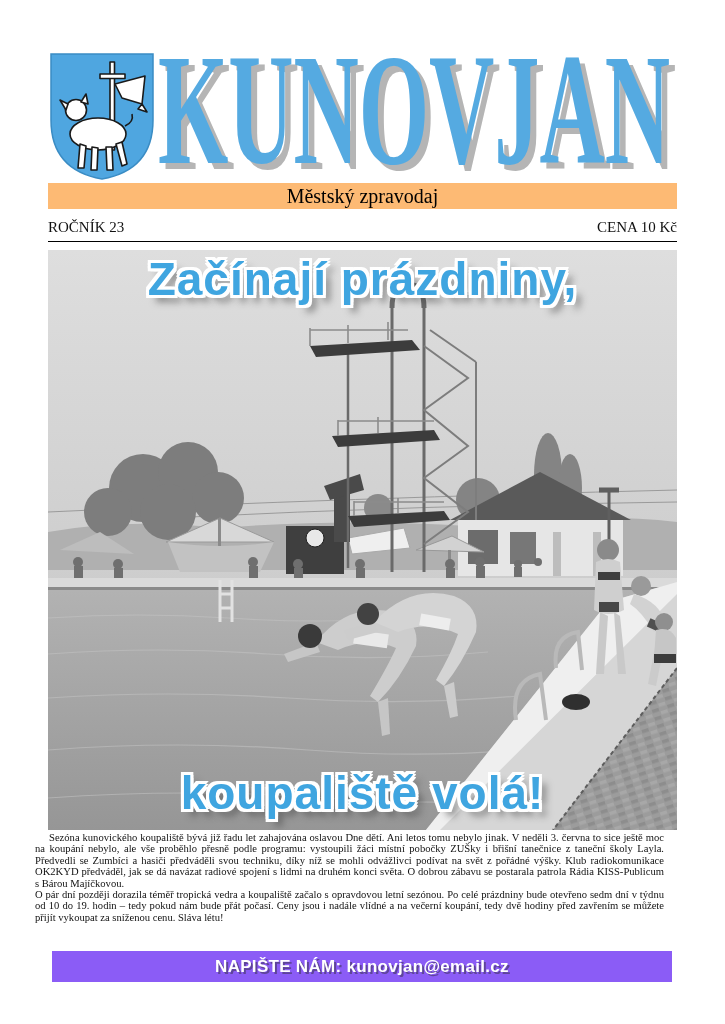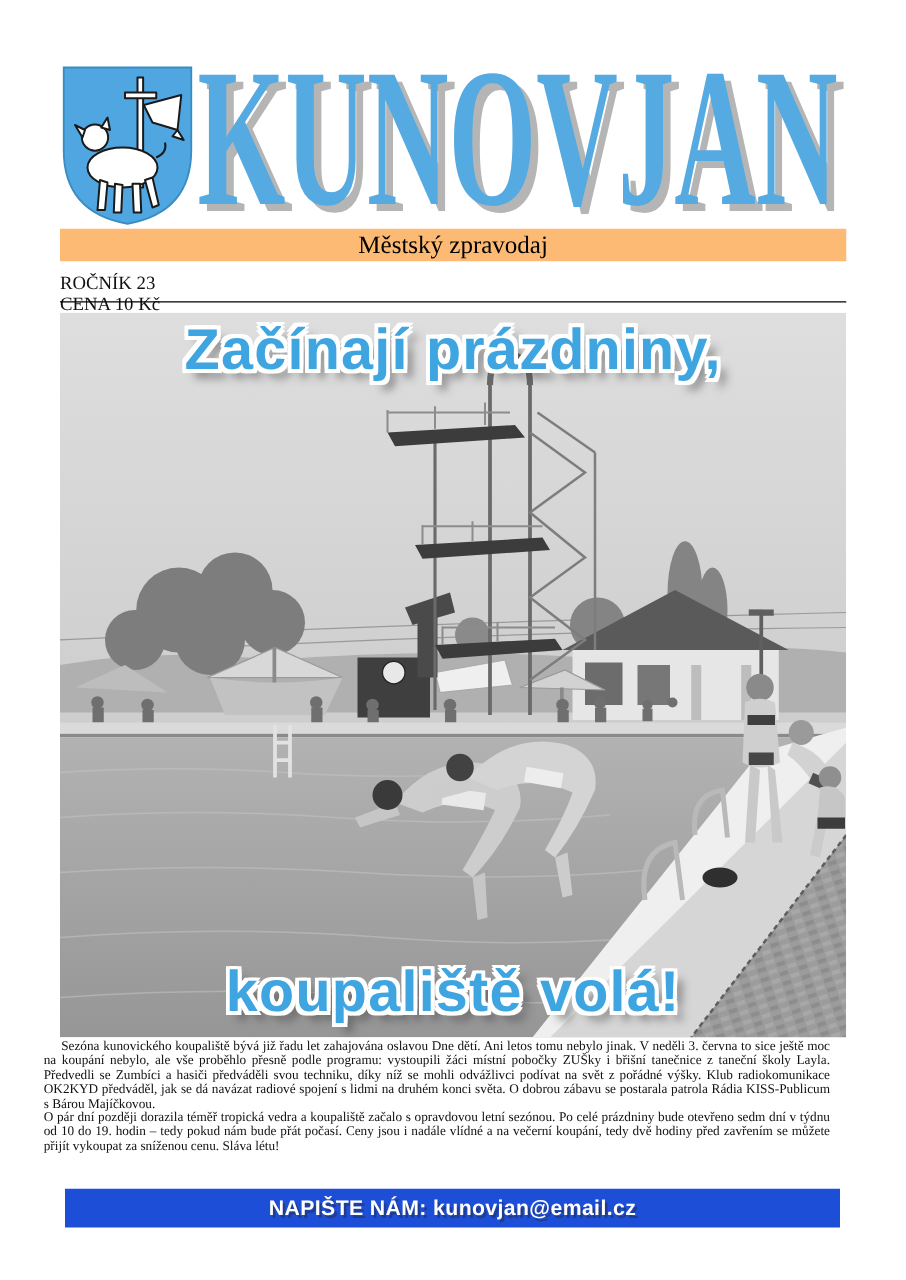--- a/index.html
+++ b/index.html
@@ -6,21 +6,21 @@
   .page{position:relative;width:687px;height:1024px;background:#ffffff;overflow:hidden;
         font-family:"Liberation Serif", serif;color:#111;}
 
   
   .crest{position:absolute;left:48px;top:52px;width:108px;height:130px;}
   .title-wrap{position:absolute;left:158px;top:48px;width:519px;height:132px;}
   .subtitle-band{position:absolute;left:48px;top:183px;width:629px;height:26px;
         display:flex;align-items:center;justify-content:center;}
   .subtitle-band span{font-size:20px;color:#000;}
   .issue-bar{position:absolute;left:48px;top:219px;width:629px;height:20px;
-        display:flex;justify-content:space-between;align-items:baseline;font-size:15px;flex-direction:column;}
+        display:flex;justify-content:space-between;align-items:baseline;font-size:15px;}
   .issue-bar .mid{position:absolute;left:0;right:0;text-align:center;}
   .rule{position:absolute;left:48px;top:241px;width:629px;height:0;
         border-top:1.6px solid #000;}
 
   
   .cover{position:absolute;left:48px;top:250px;width:629px;height:580px;margin:0;overflow:hidden;}
   .cover svg{position:absolute;left:0;top:0;}
   .headline{position:absolute;left:0;width:100%;text-align:center;
         font-family:"Liberation Sans", sans-serif;font-weight:bold;
         letter-spacing:1px;
@@ -280,17 +280,17 @@
 
     <div class="headline top" style="color:#3FA5E0;">Začínají prázdniny,</div>
     <div class="headline bottom" style="color:#3FA5E0;">koupaliště volá!</div>
   </figure>
 
   <section class="article">
     <p class="first">Sezóna kunovického koupaliště bývá již řadu let zahajována oslavou Dne dětí. Ani letos tomu nebylo jinak.  V neděli 3. června to sice ještě moc na koupání nebylo, ale vše proběhlo přesně podle programu: vystoupili žáci místní pobočky ZUŠky i břišní tanečnice z taneční školy Layla. Předvedli se Zumbíci a hasiči předváděli svou techniku, díky níž se mohli odvážlivci podívat na svět z pořádné výšky. Klub radiokomunikace OK2KYD předváděl, jak se dá navázat radiové spojení s lidmi na druhém konci světa. O dobrou zábavu se postarala patrola Rádia KISS-Publicum s Bárou Majíčkovou.</p>
     <p>O pár dní později dorazila téměř tropická vedra a koupaliště začalo s opravdovou letní sezónou. Po celé prázdniny bude otevřeno sedm dní v týdnu od 10 do 19. hodin – tedy pokud nám bude přát počasí. Ceny jsou i nadále vlídné a na večerní koupání, tedy dvě hodiny před zavřením se můžete přijít vykoupat za sníženou cenu.  Sláva létu!</p>
   </section>
 
-  <footer class="contact-bar" style="background:#1d4ed8;">
+  <footer class="contact-bar" style="background:#8b5cf6;">
     <span>NAPIŠTE NÁM: kunovjan@email.cz</span>
   </footer>
 
 </div>
 
 </body></html>

